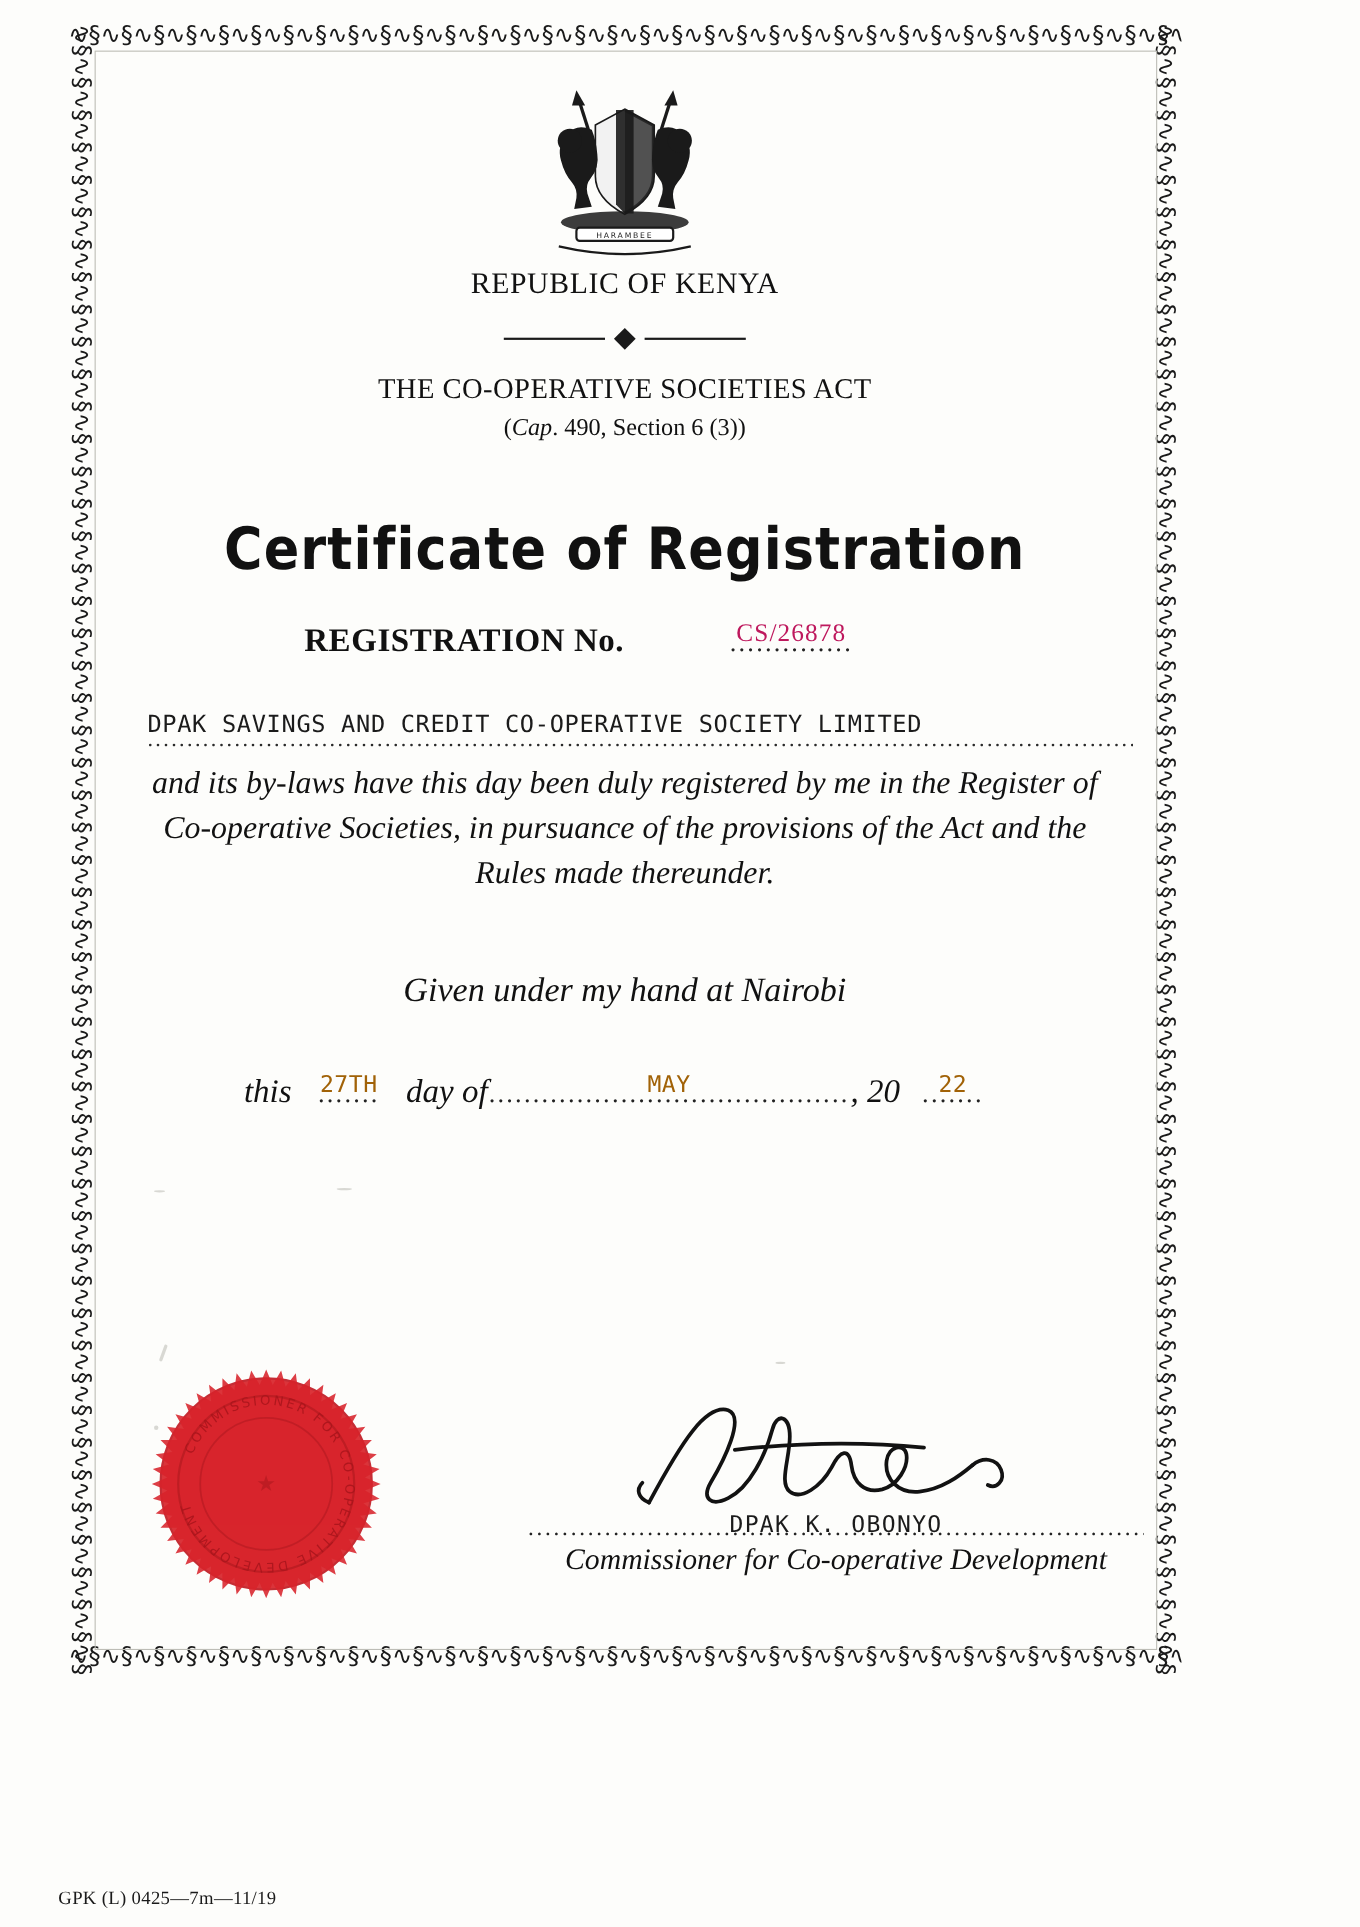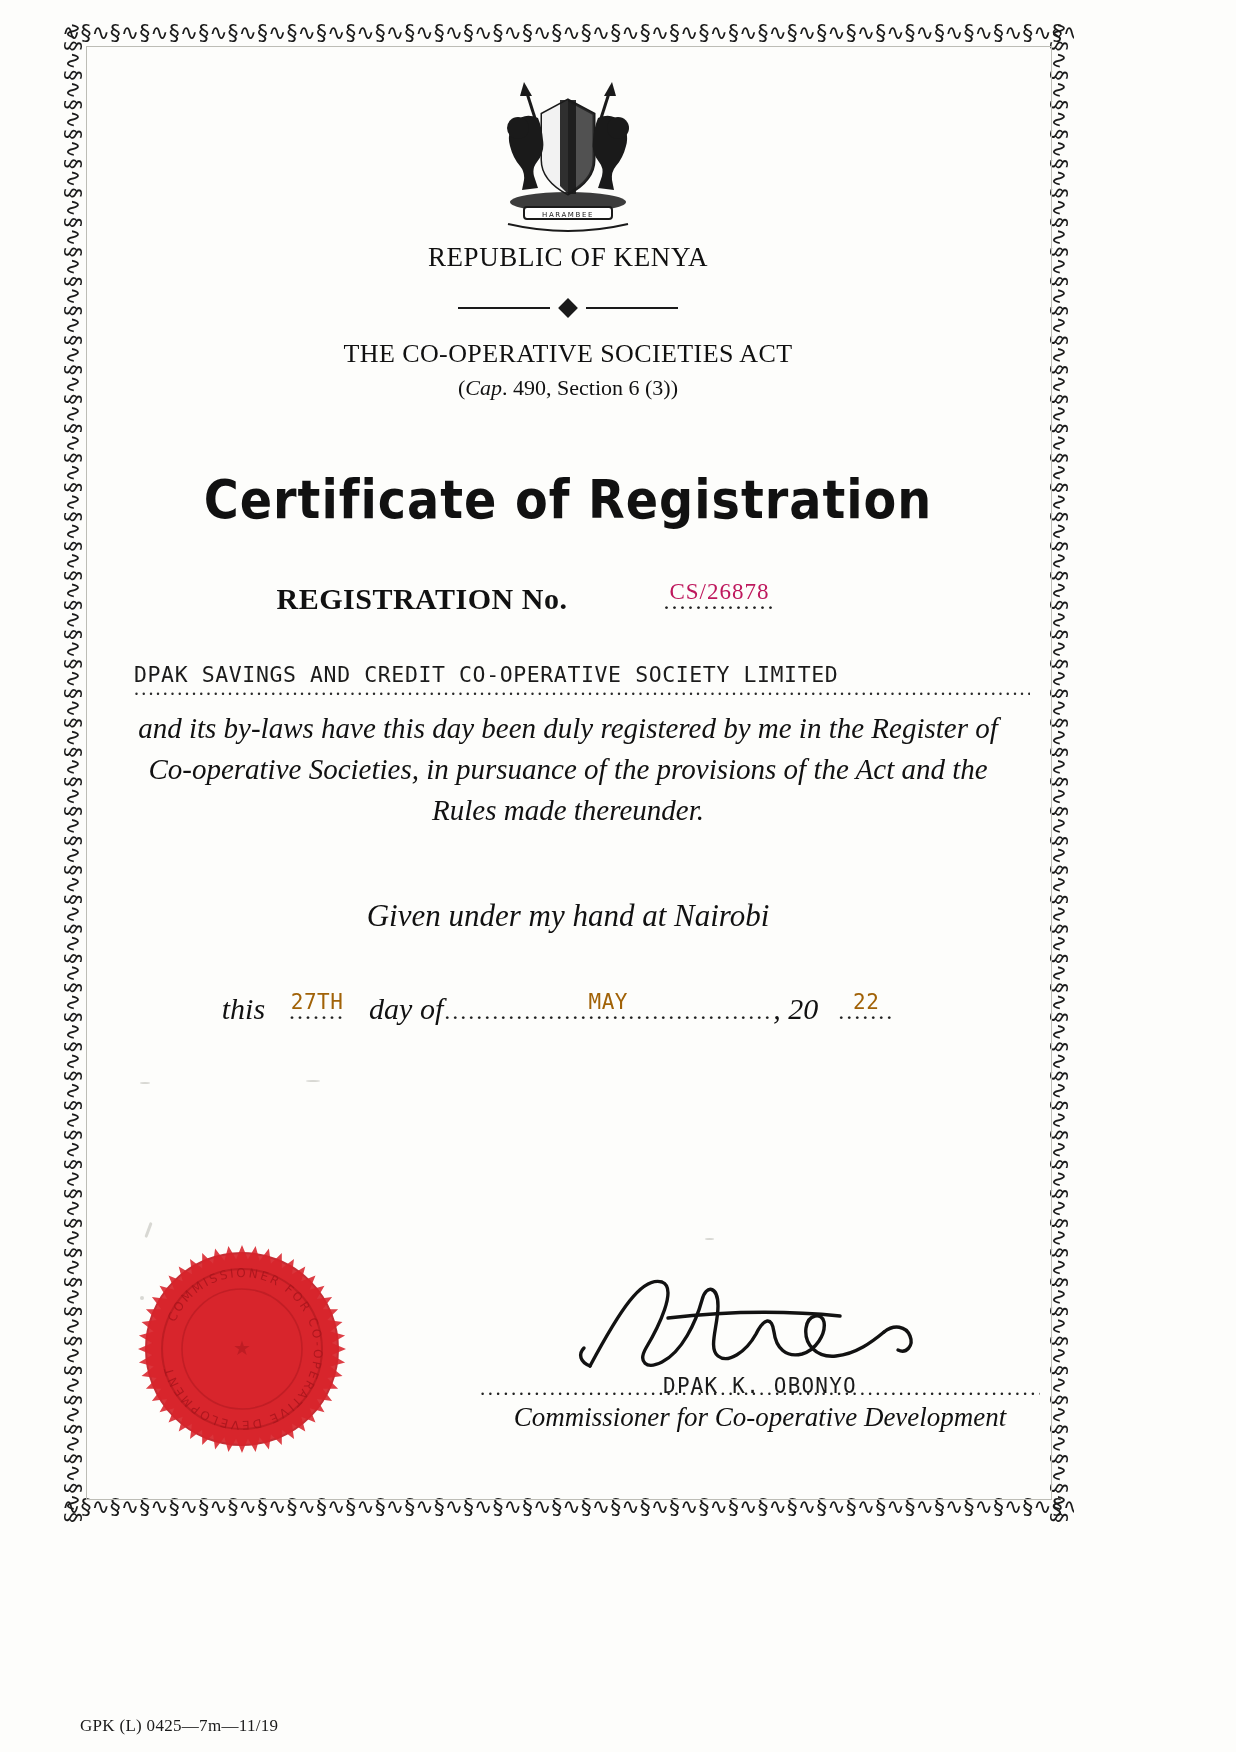--- a/index.html
+++ b/index.html
@@ -144,21 +144,21 @@
   .cert-title {
     margin-top: 68px;
     font-size: 53px;
     font-weight: bold;
     font-family: "DejaVu Sans", sans-serif;
     letter-spacing: 1px;
     font-stretch: condensed;
   }
 
   .reg-row {
-    margin-top: 52px;
+    margin-top: 36px;
     font-size: 30px;
     display: flex;
     justify-content: center;
     align-items: flex-start;
   }
   .reg-label {
     font-weight: bold;
     letter-spacing: 0.5px;
   }
   .reg-dots-wrap {
@@ -315,21 +315,21 @@
   }
   .sig-role {
     margin-top: 4px;
     font-size: 27px;
     font-style: italic;
   }
 
   
   .footer-code {
     position: absolute;
-    left: 80px;
+    left: 53px;
     top: 1716px;
     font-size: 17px;
     font-family: "Liberation Serif", serif;
     color: #1a1a1a;
     letter-spacing: 0.3px;
   }
 
   
   .speck {
     position: absolute;

